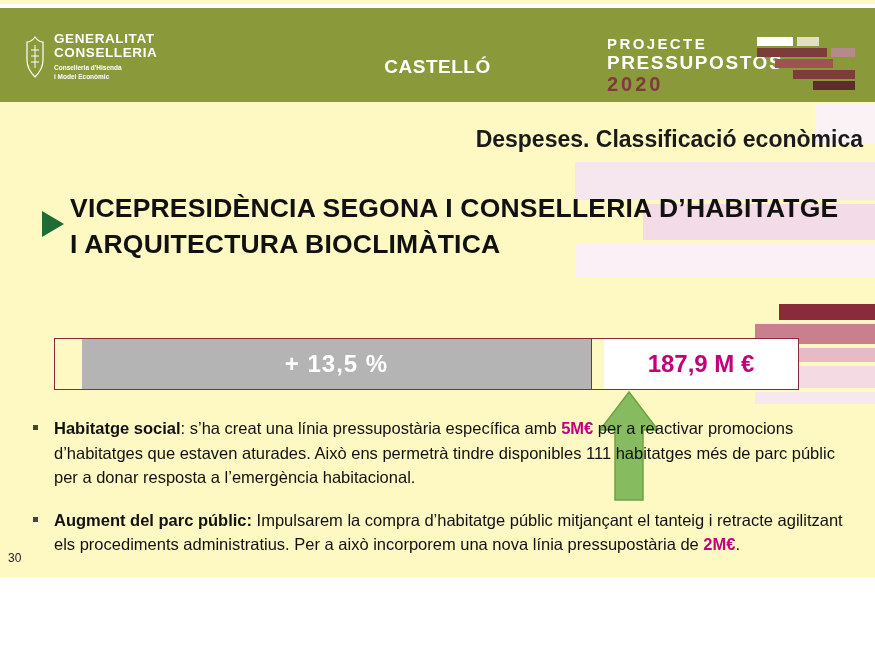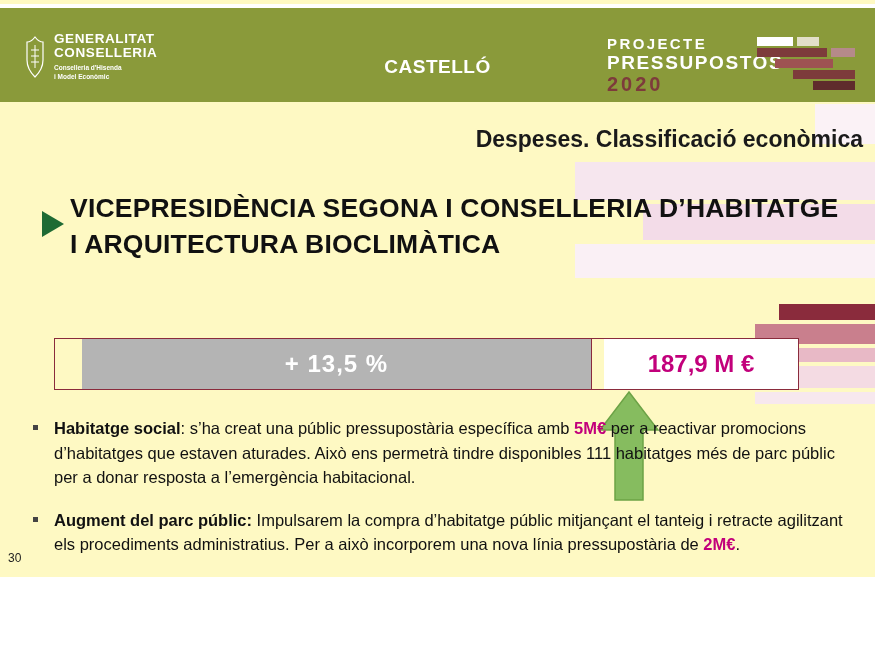--- a/index.html
+++ b/index.html
@@ -301,21 +301,21 @@
     <div class="fig-right">187,9 M €</div>
   </div>
 
   <svg class="up-arrow" viewBox="0 0 62 112">
     <polygon points="31,2 60,40 45,40 45,110 17,110 17,40 2,40" fill="#86bc5f" stroke="#6ca346" stroke-width="1.5"></polygon>
   </svg>
 
   <div class="bullets">
     <div class="bullet">
       <span class="sq"></span>
-      <b>Habitatge social</b><span>: s’ha creat una públic pressupostària específica amb </span><span class="pink">5M€</span><span> per a reactivar promocions d’habitatges que estaven aturades. Això ens permetrà tindre disponibles 111 habitatges més de parc públic per a donar resposta a l’emergència habitacional.</span>
+      <b>Habitatge social</b><span>: s’ha creat una línia pressupostària específica amb </span><span class="pink">5M€</span><span> per a reactivar promocions d’habitatges que estaven aturades. Això ens permetrà tindre disponibles 111 habitatges més de parc públic per a donar resposta a l’emergència habitacional.</span>
     </div>
     <div class="bullet">
       <span class="sq"></span>
       <b>Augment del parc públic:</b><span> Impulsarem la compra d’habitatge públic mitjançant el tanteig i retracte agilitzant els procediments administratius. Per a això incorporem una nova línia pressupostària de </span><span class="pink">2M€</span><span>.</span>
     </div>
   </div>
 
   <div class="page-num">30</div>
 </div>
 

